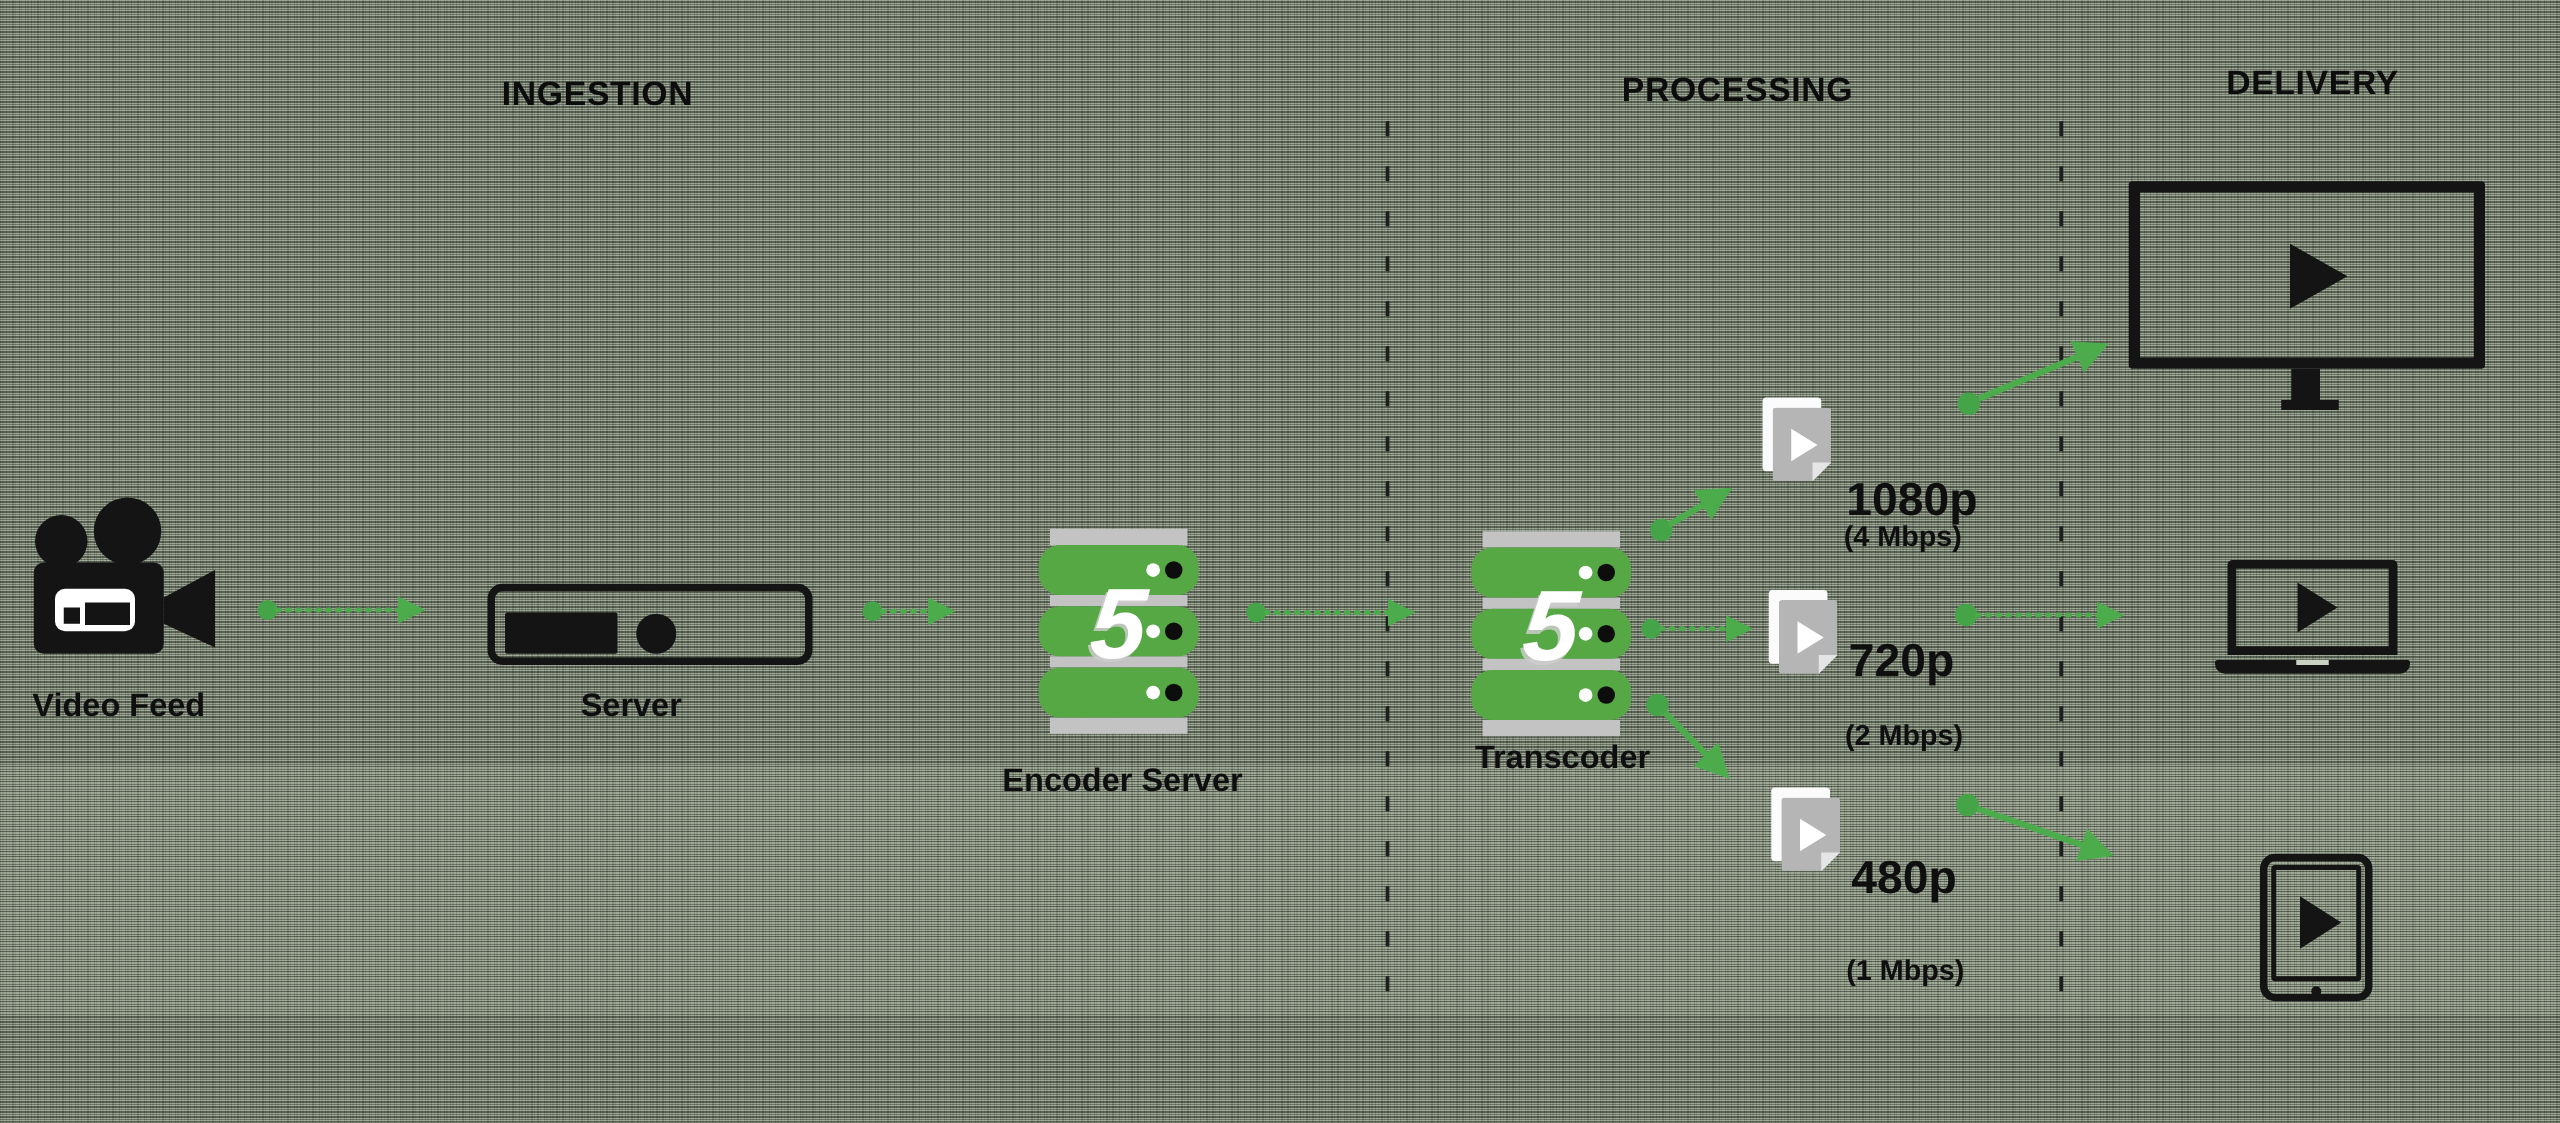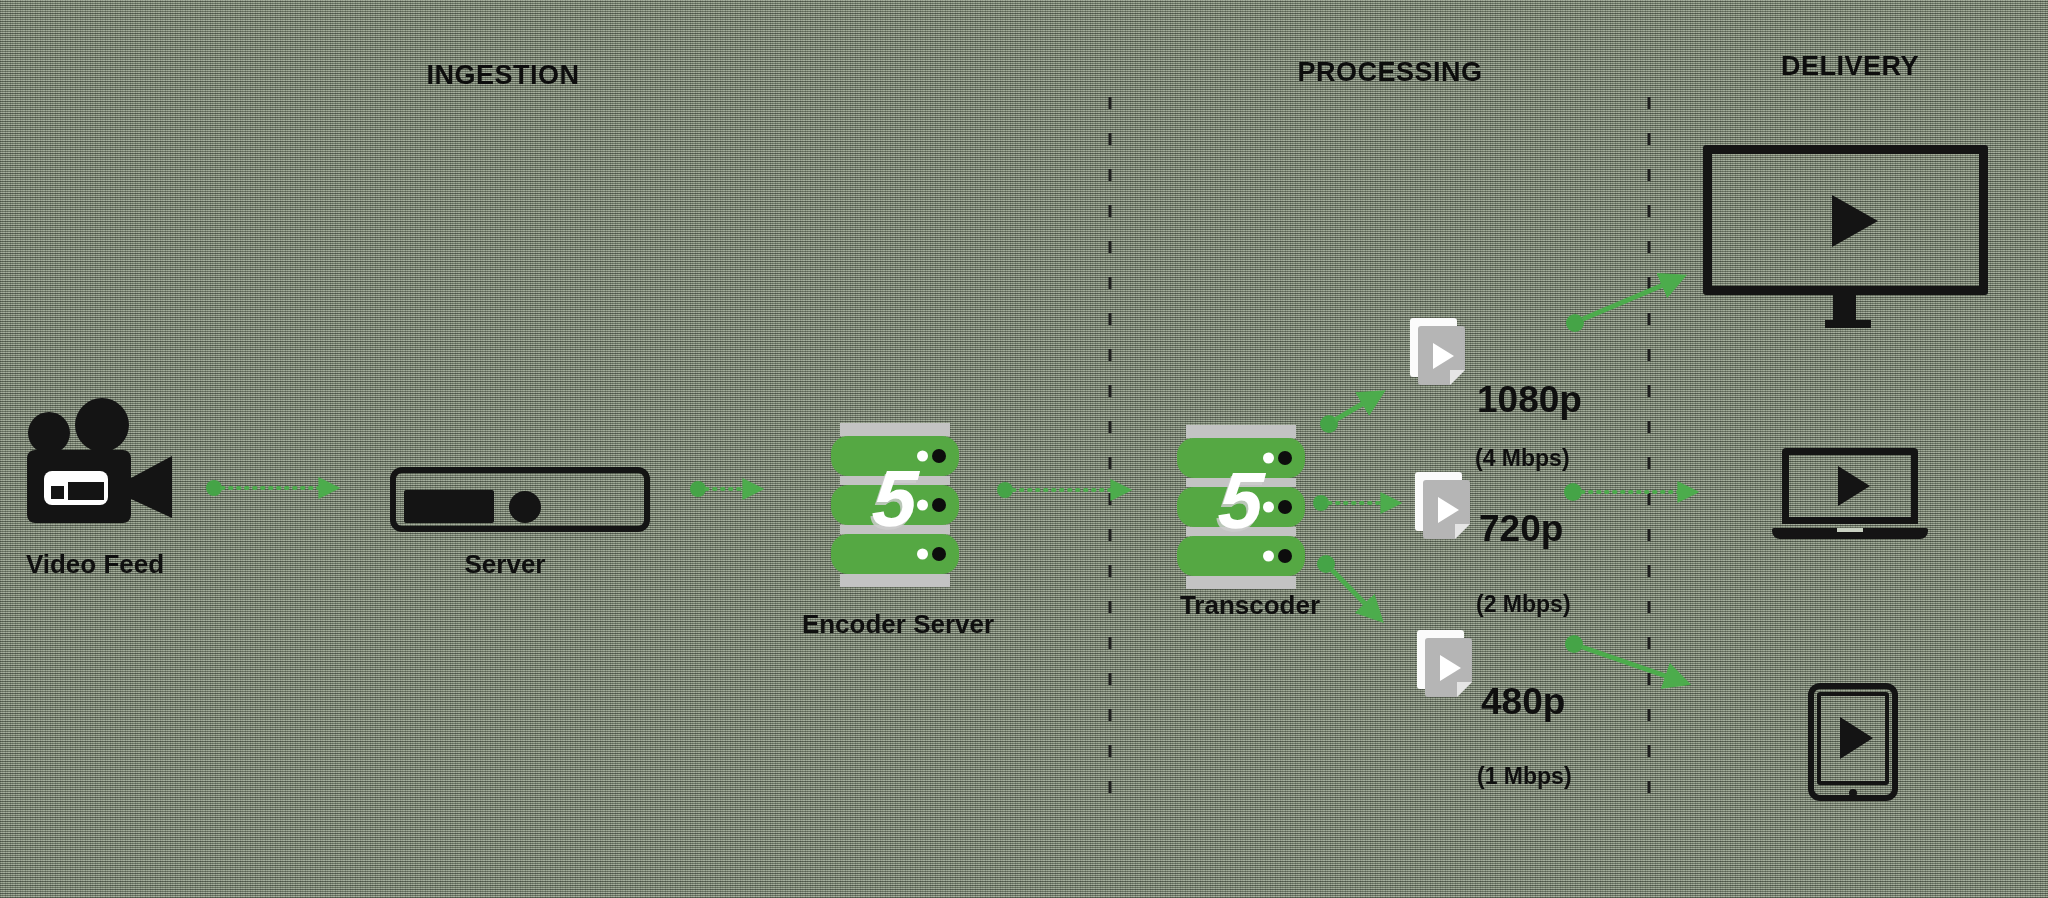--- a/index.html
+++ b/index.html
@@ -7,32 +7,32 @@
     position:relative;width:2048px;height:898px;overflow:hidden;
     font-family:"Liberation Sans",sans-serif;color:#111;
     background-color:#96a18c;
     background-image:
       repeating-linear-gradient(0deg, rgba(8,12,8,.42) 0 1px, rgba(255,255,255,.14) 1px 2px, rgba(15,20,15,.30) 2px 3px, rgba(245,250,240,.10) 3px 4px),
       repeating-linear-gradient(90deg, rgba(0,0,0,.20) 0 1px, transparent 1px 2px, rgba(0,0,0,.12) 2px 3px, transparent 3px 5px);
   }
   .abs{position:absolute;}
   
   .sec-hdr{position:absolute;transform:translateX(-50%);font-weight:700;font-size:27px;letter-spacing:.5px;color:#0d0d0d;white-space:nowrap;}
-  #hdr-ingestion{left:503px;top:60px;}
+  #hdr-ingestion{left:478px;top:60px;}
   #hdr-processing{left:1390px;top:57px;}
   #hdr-delivery{left:1850px;top:51px;}
   .node-lbl{position:absolute;transform:translateX(-50%);font-weight:700;font-size:26px;color:#0f0f0f;white-space:nowrap;}
   #lbl-videofeed{left:95px;top:549px;}
   #lbl-encoder{left:505px;top:549px;}
   #lbl-origin{left:898px;top:609px;}
   #lbl-transcoder{left:1250px;top:590px;}
   .res-lbl{position:absolute;font-weight:700;font-size:37px;color:#0f0f0f;white-space:nowrap;}
   .bit-lbl{position:absolute;font-weight:700;font-size:23px;color:#0f0f0f;white-space:nowrap;}
-  #res-1080{left:1477px;top:379px;text-align:center;} #bit-1080{left:1475px;top:416px;margin-top:29px;}
-  #res-720{left:1479px;top:508px;}  #bit-720{left:1476px;top:575px;margin-top:16px;}
+  #res-1080{left:1477px;top:379px;text-align:center;} #bit-1080{left:1475px;top:416px;}
+  #res-720{left:1479px;top:508px;}  #bit-720{left:1476px;top:575px;}
   #res-480{left:1481px;top:681px;}  #bit-480{left:1477px;top:719px;margin-top:44px;}
   
   #cam{left:22px;top:392px;width:152px;height:135px;}
   
   .encoder{left:390px;top:467px;width:260px;height:65px;border:6px solid #141414;border-radius:12px;box-sizing:border-box;background:transparent;}
   .enc-bar{position:absolute;left:8px;top:17px;width:90px;height:33px;background:#141414;border-radius:2px;}
   .enc-knob{position:absolute;left:113px;top:18px;width:32px;height:32px;border-radius:50%;background:#141414;}
   
   .server{position:absolute;width:128px;display:flex;flex-direction:column;align-items:center;}
   #server-origin{left:831px;top:423px;}

